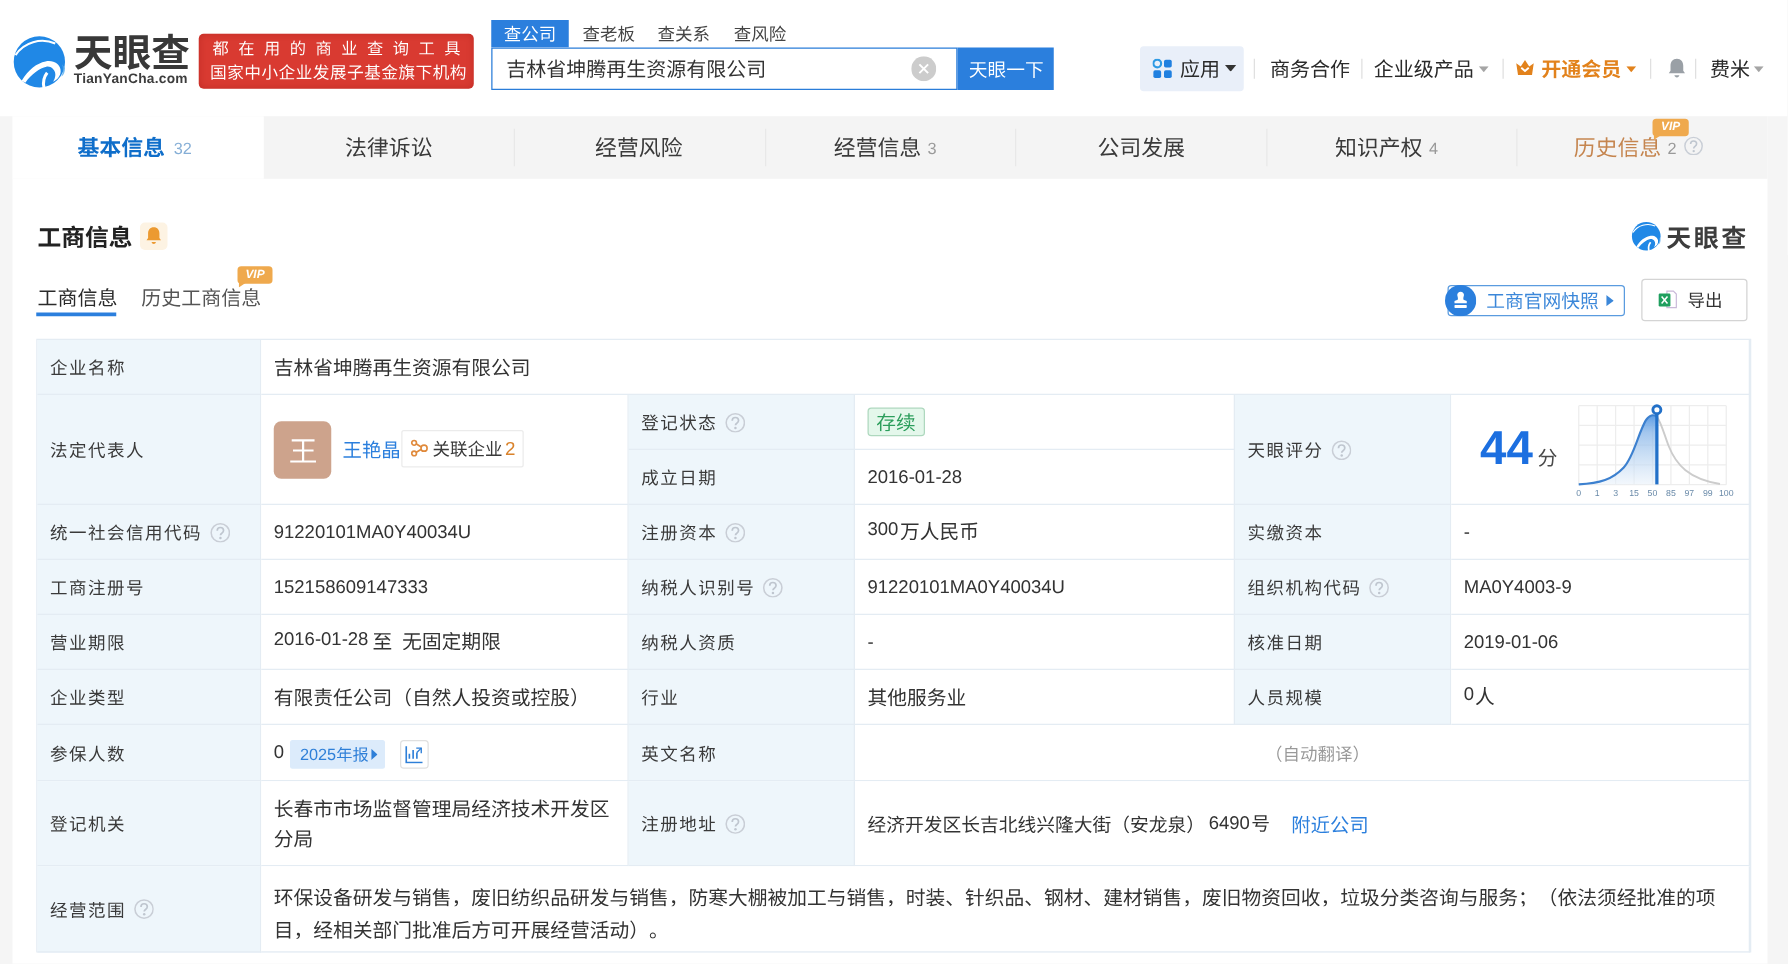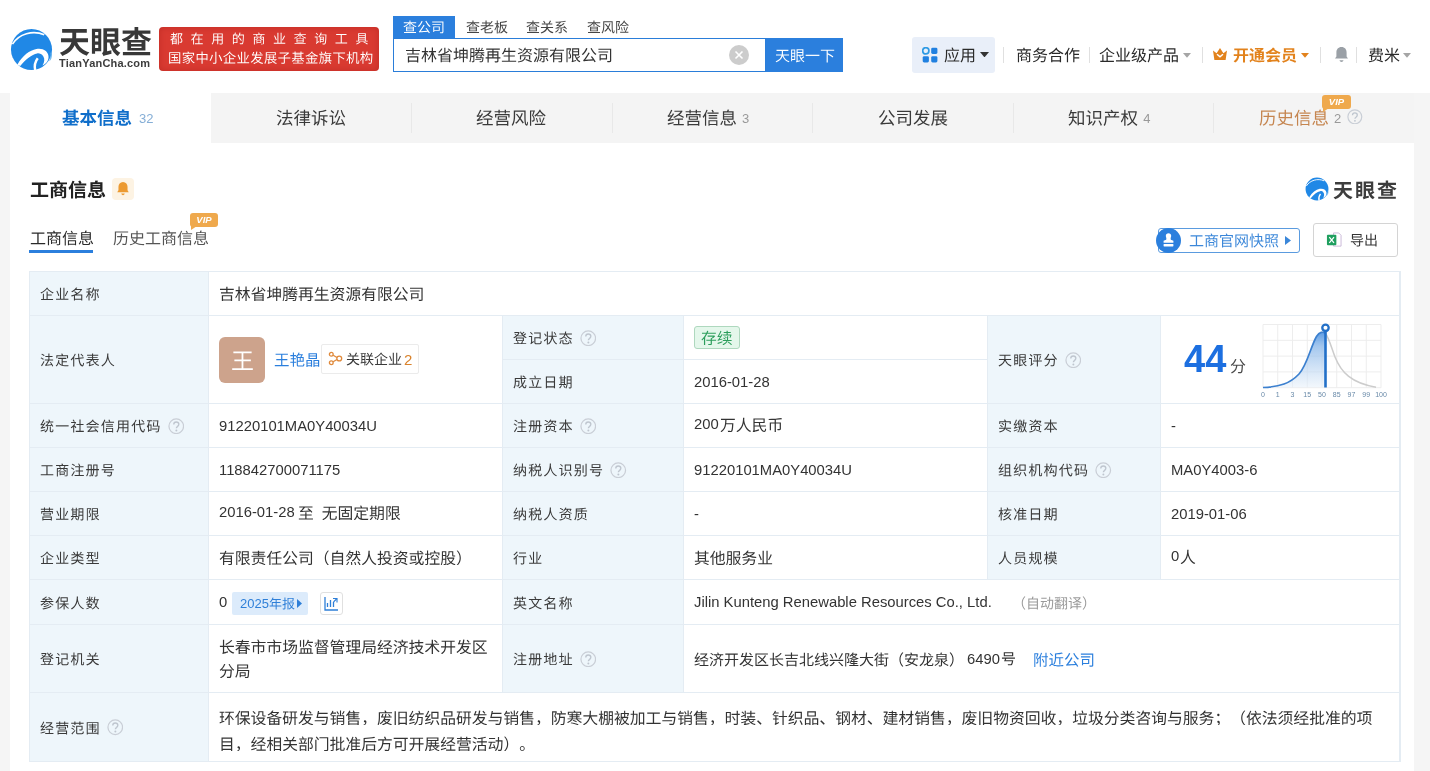--- a/index.html
+++ b/index.html
@@ -767,21 +767,21 @@
         <use href="#r8D44" x="2171"></use>
         <use href="#r672C" x="3257"></use>
       </g>
     </svg>
     <svg style="position:absolute;left:579.8px;top:417.8px" width="16.5" height="16.5" viewBox="0 0 14 14">
       <circle cx="7" cy="7" r="6.2" fill="none" stroke="#c9ced6" stroke-width="1.05"></circle>
       <path d="M4.9 5.6 C4.9 4.2 5.8 3.4 7 3.4 C8.3 3.4 9.2 4.2 9.2 5.4 C9.2 6.3 8.7 6.8 8 7.3 C7.4 7.7 7.1 8 7.1 8.7" fill="none" stroke="#bfc6cf" stroke-width="1.15"></path>
       <circle cx="7.1" cy="10.6" r=".85" fill="#bfc6cf"></circle>
     </svg>
     <div class="ab" style="left:684px;top:404px;width:304px;height:44px;background:#fff;border-right:1px solid #e4ecf3;border-bottom:1px solid #e4ecf3"></div>
-    <div class="ab" style="left:694px;top:415px;font:14.8px &quot;Liberation Sans&quot;,sans-serif;color:#333;line-height:18px">200</div>
+    <div class="ab" style="left:694px;top:415px;font:14.8px &quot;Liberation Sans&quot;,sans-serif;color:#333;line-height:18px">300</div>
     <svg style="position:absolute;left:719.5px;top:417.3px;display:block" width="63" height="15" viewBox="0 0 63 15" fill="#333333">
       <g transform="translate(0,13.904) scale(0.0158,-0.0158)">
         <use href="#r4E07" x="0"></use>
         <use href="#r4EBA" x="1000"></use>
         <use href="#r6C11" x="2000"></use>
         <use href="#r5E01" x="3000"></use>
       </g>
     </svg>
     <div class="ab" style="left:988px;top:404px;width:173px;height:44px;background:#eef6fb;border-right:1px solid #e4ecf3;border-bottom:1px solid #e4ecf3"></div>
     <svg style="position:absolute;left:998px;top:419px;display:block" width="60" height="14" viewBox="0 0 60 14" fill="#3a3a3a">
@@ -798,21 +798,21 @@
     <svg style="position:absolute;left:40px;top:463px;display:block" width="75" height="14" viewBox="0 0 75 14" fill="#3a3a3a">
       <g transform="translate(0,12.32) scale(0.014,-0.014)">
         <use href="#r5DE5" x="0"></use>
         <use href="#r5546" x="1086"></use>
         <use href="#r6CE8" x="2171"></use>
         <use href="#r518C" x="3257"></use>
         <use href="#r53F7" x="4343"></use>
       </g>
     </svg>
     <div class="ab" style="left:209px;top:448px;width:294px;height:44px;background:#fff;border-right:1px solid #e4ecf3;border-bottom:1px solid #e4ecf3"></div>
-    <div class="ab" style="left:219px;top:460.6px;font:14.8px &quot;Liberation Sans&quot;,sans-serif;color:#333333;line-height:18.8px">118842700071175</div>
+    <div class="ab" style="left:219px;top:460.6px;font:14.8px &quot;Liberation Sans&quot;,sans-serif;color:#333333;line-height:18.8px">152158609147333</div>
     <div class="ab" style="left:503px;top:448px;width:181px;height:44px;background:#eef6fb;border-right:1px solid #e4ecf3;border-bottom:1px solid #e4ecf3"></div>
     <svg style="position:absolute;left:513px;top:463px;display:block" width="90" height="14" viewBox="0 0 90 14" fill="#3a3a3a">
       <g transform="translate(0,12.32) scale(0.014,-0.014)">
         <use href="#r7EB3" x="0"></use>
         <use href="#r7A0E" x="1086"></use>
         <use href="#r4EBA" x="2171"></use>
         <use href="#r8BC6" x="3257"></use>
         <use href="#r522B" x="4343"></use>
         <use href="#r53F7" x="5429"></use>
       </g>
@@ -834,21 +834,21 @@
         <use href="#r4EE3" x="4343"></use>
         <use href="#r7801" x="5429"></use>
       </g>
     </svg>
     <svg style="position:absolute;left:1095.2px;top:461.8px" width="16.5" height="16.5" viewBox="0 0 14 14">
       <circle cx="7" cy="7" r="6.2" fill="none" stroke="#c9ced6" stroke-width="1.05"></circle>
       <path d="M4.9 5.6 C4.9 4.2 5.8 3.4 7 3.4 C8.3 3.4 9.2 4.2 9.2 5.4 C9.2 6.3 8.7 6.8 8 7.3 C7.4 7.7 7.1 8 7.1 8.7" fill="none" stroke="#bfc6cf" stroke-width="1.15"></path>
       <circle cx="7.1" cy="10.6" r=".85" fill="#bfc6cf"></circle>
     </svg>
     <div class="ab" style="left:1161px;top:448px;width:239px;height:44px;background:#fff;border-right:1px solid #e4ecf3;border-bottom:1px solid #e4ecf3"></div>
-    <div class="ab" style="left:1171px;top:460.6px;font:14.8px &quot;Liberation Sans&quot;,sans-serif;color:#333333;line-height:18.8px">MA0Y4003-6</div>
+    <div class="ab" style="left:1171px;top:460.6px;font:14.8px &quot;Liberation Sans&quot;,sans-serif;color:#333333;line-height:18.8px">MA0Y4003-9</div>
     <div class="ab" style="left:30px;top:492px;width:179px;height:44px;background:#eef6fb;border-right:1px solid #e4ecf3;border-bottom:1px solid #e4ecf3"></div>
     <svg style="position:absolute;left:40px;top:507px;display:block" width="60" height="14" viewBox="0 0 60 14" fill="#3a3a3a">
       <g transform="translate(0,12.32) scale(0.014,-0.014)">
         <use href="#r8425" x="0"></use>
         <use href="#r4E1A" x="1086"></use>
         <use href="#r671F" x="2171"></use>
         <use href="#r9650" x="3257"></use>
       </g>
     </svg>
     <div class="ab" style="left:209px;top:492px;width:294px;height:44px;background:#fff;border-right:1px solid #e4ecf3;border-bottom:1px solid #e4ecf3"></div>
@@ -981,21 +981,20 @@
     <div class="ab" style="left:503px;top:580px;width:181px;height:45px;background:#eef6fb;border-right:1px solid #e4ecf3;border-bottom:1px solid #e4ecf3"></div>
     <svg style="position:absolute;left:513px;top:595.5px;display:block" width="60" height="14" viewBox="0 0 60 14" fill="#3a3a3a">
       <g transform="translate(0,12.32) scale(0.014,-0.014)">
         <use href="#r82F1" x="0"></use>
         <use href="#r6587" x="1086"></use>
         <use href="#r540D" x="2171"></use>
         <use href="#r79F0" x="3257"></use>
       </g>
     </svg>
     <div class="ab" style="left:684px;top:580px;width:716px;height:45px;background:#fff;border-right:1px solid #e4ecf3;border-bottom:1px solid #e4ecf3"></div>
-    <div class="ab" style="left:694px;top:593px;font:14.8px &quot;Liberation Sans&quot;,sans-serif;color:#333;line-height:18px">Jilin Kunteng Renewable Resources Co., Ltd.</div>
     <svg style="position:absolute;left:1012px;top:595.5px;display:block" width="84" height="14" viewBox="0 0 84 14" fill="#999999">
       <g transform="translate(0,12.32) scale(0.014,-0.014)">
         <use href="#rFF08" x="0"></use>
         <use href="#r81EA" x="1000"></use>
         <use href="#r52A8" x="2000"></use>
         <use href="#r7FFB" x="3000"></use>
         <use href="#r8BD1" x="4000"></use>
         <use href="#rFF09" x="5000"></use>
       </g>
     </svg>

